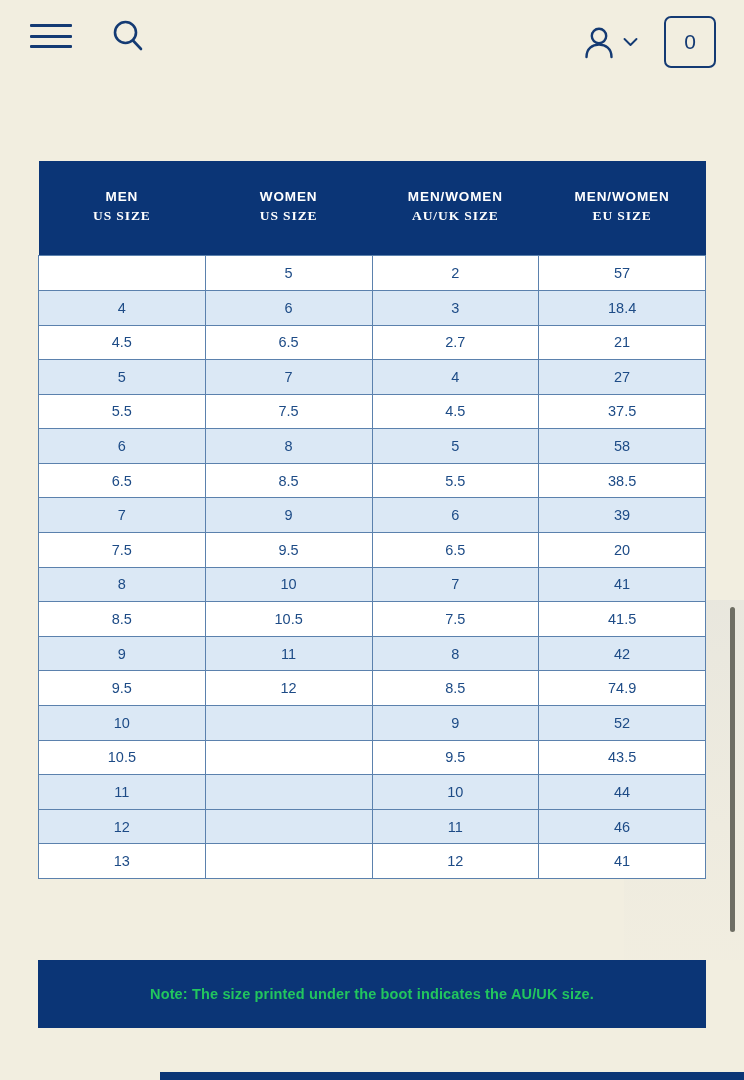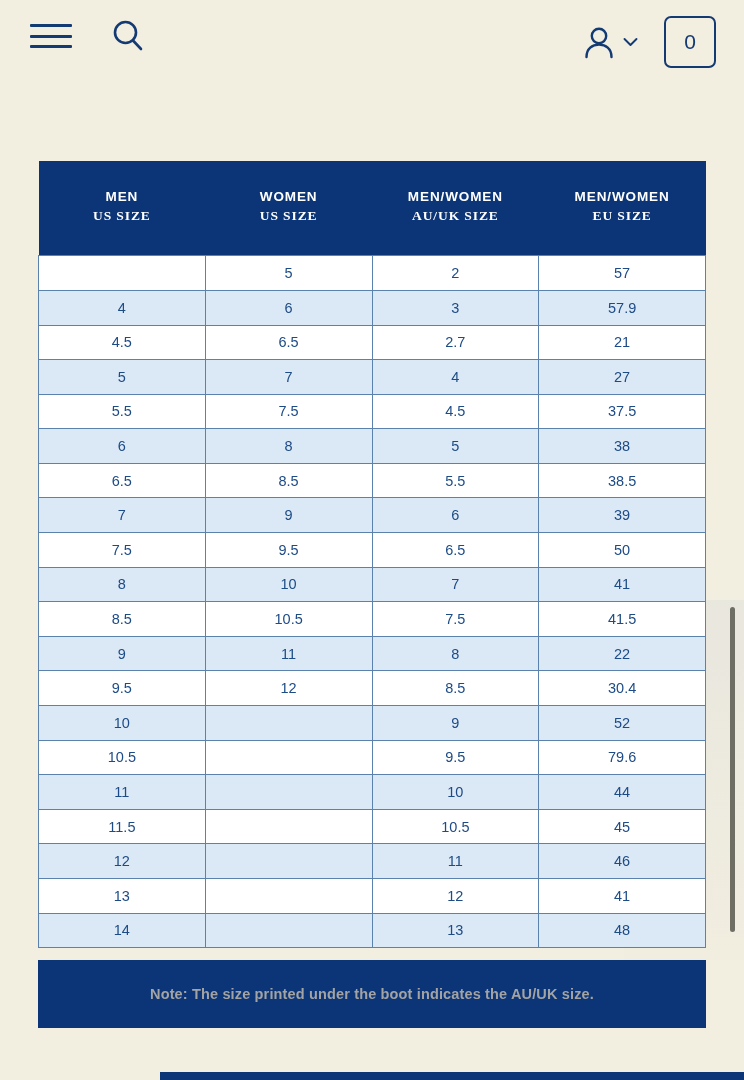--- a/index.html
+++ b/index.html
@@ -157,21 +157,21 @@
     left: 38px;
     top: 960px;
     width: 668px;
     height: 68px;
     background: #0b3576;
     display: flex;
     align-items: center;
     justify-content: center;
   }
   #note-bar .note-text {
-    color: #a3a3a3;
+    color: #22c55e;
     font-size: 14.5px;
     font-weight: 700;
     letter-spacing: 0.15px;
     text-align: center;
   }
 
   
   #bottom-strip {
     position: absolute;
     left: 160px;
@@ -284,21 +284,21 @@
         <tr class="odd">
           <td></td>
           <td>5</td>
           <td>2</td>
           <td>57</td>
         </tr>
         <tr class="even">
           <td>4</td>
           <td>6</td>
           <td>3</td>
-          <td>57.9</td>
+          <td>18.4</td>
         </tr>
         <tr class="odd">
           <td>4.5</td>
           <td>6.5</td>
           <td>2.7</td>
           <td>21</td>
         </tr>
         <tr class="even">
           <td>5</td>
           <td>7</td>
@@ -308,105 +308,93 @@
         <tr class="odd">
           <td>5.5</td>
           <td>7.5</td>
           <td>4.5</td>
           <td>37.5</td>
         </tr>
         <tr class="even">
           <td>6</td>
           <td>8</td>
           <td>5</td>
-          <td>38</td>
+          <td>58</td>
         </tr>
         <tr class="odd">
           <td>6.5</td>
           <td>8.5</td>
           <td>5.5</td>
           <td>38.5</td>
         </tr>
         <tr class="even">
           <td>7</td>
           <td>9</td>
           <td>6</td>
           <td>39</td>
         </tr>
         <tr class="odd">
           <td>7.5</td>
           <td>9.5</td>
           <td>6.5</td>
-          <td>50</td>
+          <td>20</td>
         </tr>
         <tr class="even">
           <td>8</td>
           <td>10</td>
           <td>7</td>
           <td>41</td>
         </tr>
         <tr class="odd">
           <td>8.5</td>
           <td>10.5</td>
           <td>7.5</td>
           <td>41.5</td>
         </tr>
         <tr class="even">
           <td>9</td>
           <td>11</td>
           <td>8</td>
-          <td>22</td>
+          <td>42</td>
         </tr>
         <tr class="odd">
           <td>9.5</td>
           <td>12</td>
           <td>8.5</td>
-          <td>30.4</td>
+          <td>74.9</td>
         </tr>
         <tr class="even">
           <td>10</td>
           <td></td>
           <td>9</td>
           <td>52</td>
         </tr>
         <tr class="odd">
           <td>10.5</td>
           <td></td>
           <td>9.5</td>
-          <td>79.6</td>
+          <td>43.5</td>
         </tr>
         <tr class="even">
           <td>11</td>
           <td></td>
           <td>10</td>
           <td>44</td>
         </tr>
-        <tr class="odd">
-          <td>11.5</td>
-          <td></td>
-          <td>10.5</td>
-          <td>45</td>
-        </tr>
         <tr class="even">
           <td>12</td>
           <td></td>
           <td>11</td>
           <td>46</td>
         </tr>
         <tr class="odd">
           <td>13</td>
           <td></td>
           <td>12</td>
           <td>41</td>
-        </tr>
-        <tr class="even">
-          <td>14</td>
-          <td></td>
-          <td>13</td>
-          <td>48</td>
         </tr>
       </tbody>
   </table>
 
   <div id="note-bar">
     <span class="note-text">Note: The size printed under the boot indicates the AU/UK size.</span>
   </div>
 
   <div id="bottom-strip"></div>
 

